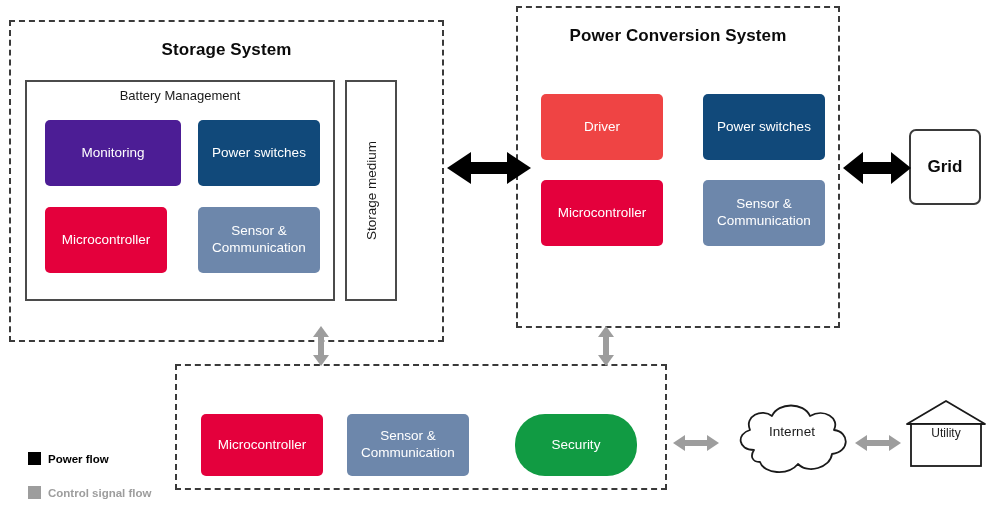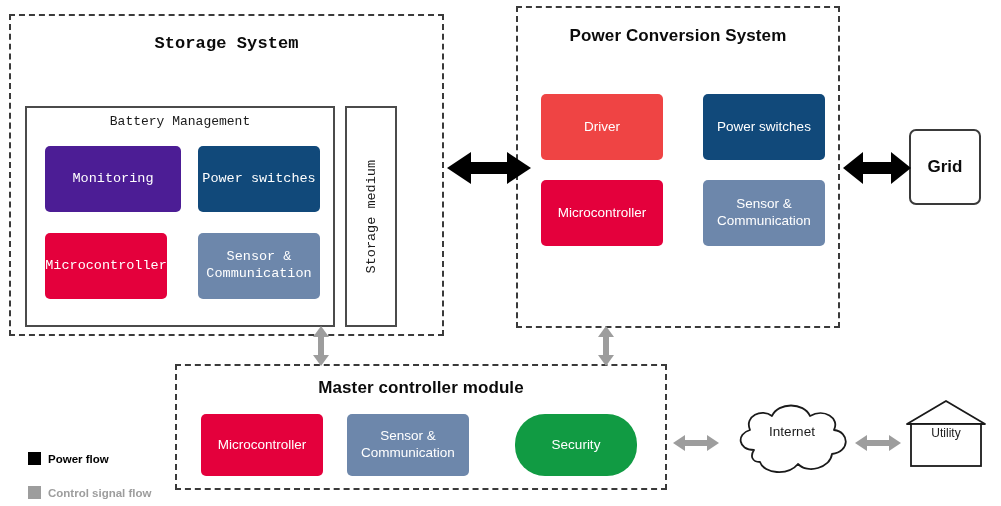--- a/index.html
+++ b/index.html
@@ -31,21 +31,20 @@
     font-size: 17px;
     font-weight: bold;
     color: #0b0b0b;
     letter-spacing: 0.1px;
   }
 
   
   .solid-box {
     border: 2px solid #4b4b4b;
     background: #ffffff;
-    margin-top: 32px;
   }
   .sub-title {
     position: absolute;
     left: 0; right: 0;
     top: 6px;
     text-align: center;
     font-size: 13px;
     color: #1a1a1a;
   }
 
@@ -116,21 +115,21 @@
     gap: 7px;
   }
   .swatch { width: 13px; height: 13px; flex: none; }
   .legend-text { font-size: 11.5px; font-weight: bold; white-space: nowrap; }
 </style>
 </head>
 <body>
 
 <div id="canvas">
 
-  <div class="abs dashed-box" style="left:9px; top:14px; width:435px; height:322px;font-family:Liberation Mono, monospace;">
+  <div class="abs dashed-box" style="left:9px; top:20px; width:435px; height:322px;">
     <div class="system-title" style="top:18px;">Storage System</div>
 
     <div class="abs solid-box" style="left:14px; top:58px; width:310px; height:221px;">
       <div class="sub-title">Battery Management</div>
 
       <div class="abs block" style="left:18px; top:38px; width:136px; height:66px; background:#4c1d95;">Monitoring</div>
 
       <div class="abs block" style="left:171px; top:38px; width:122px; height:66px; background:#11497A;">Power switches</div>
 
       <div class="abs block" style="left:18px; top:125px; width:122px; height:66px; background:#E4003C;">Microcontroller</div>
@@ -155,21 +154,20 @@
 
     <div class="abs block" style="left:185px; top:172px; width:122px; height:66px; background:#6D87AB; white-space:pre-line;">Sensor &amp;
 Communication</div>
   </div>
 
   <div class="abs grid-box" style="left:909px; top:129px; width:72px; height:76px;">
     <span>Grid</span>
   </div>
 
   <div class="abs dashed-box" style="left:175px; top:364px; width:492px; height:126px;">
-    <div class="system-title" style="top:12px;">Master controller module</div>
 
     <div class="abs block" style="left:24px; top:48px; width:122px; height:62px; background:#E4003C;">Microcontroller</div>
 
     <div class="abs block" style="left:170px; top:48px; width:122px; height:62px; background:#6D87AB; white-space:pre-line;">Sensor &amp;
 Communication</div>
 
     <div class="abs block" style="left:338px; top:48px; width:122px; height:62px; background:#119B43;border-radius:30px;">Security</div>
   </div>
 
   <div class="abs" style="left:903px; top:398px; width:86px; height:72px;">

